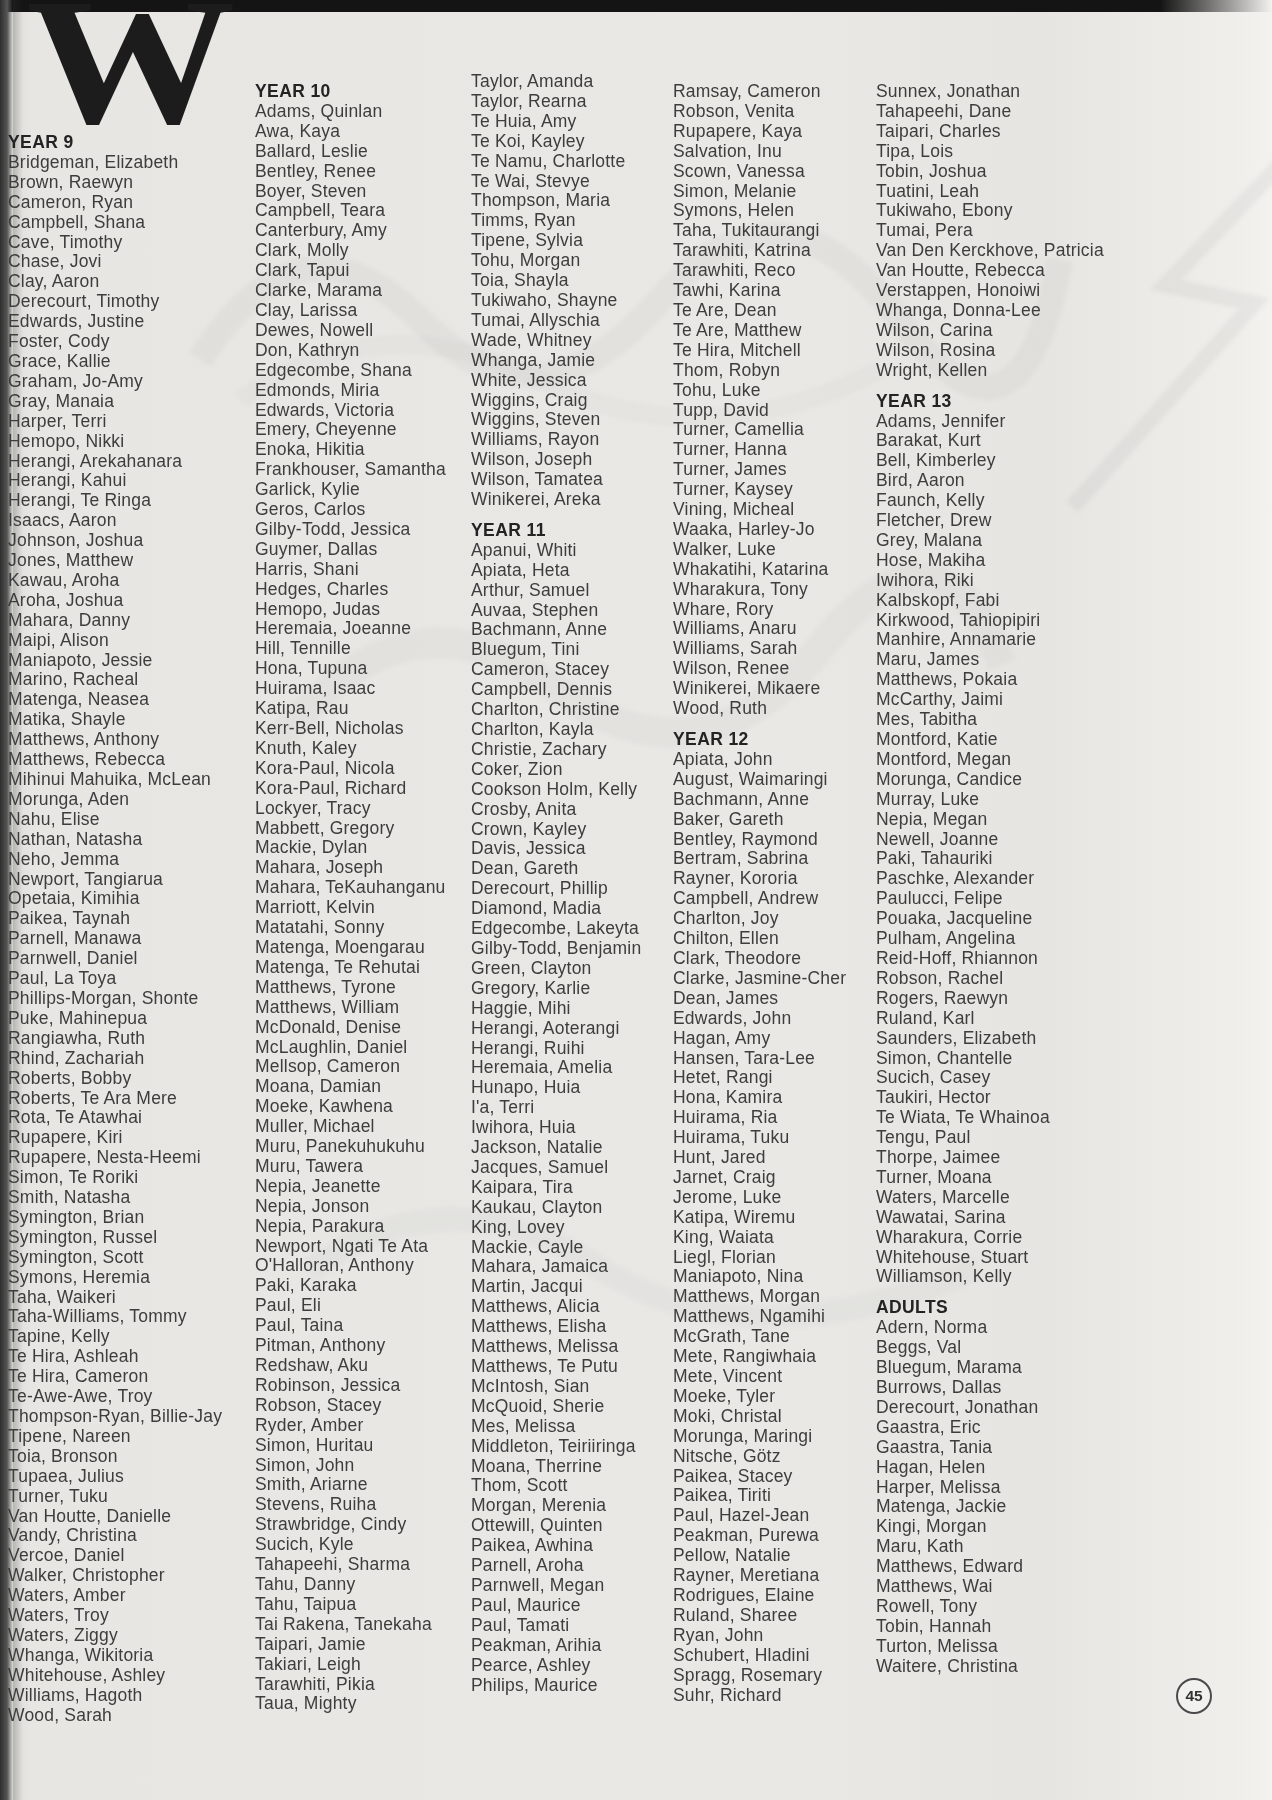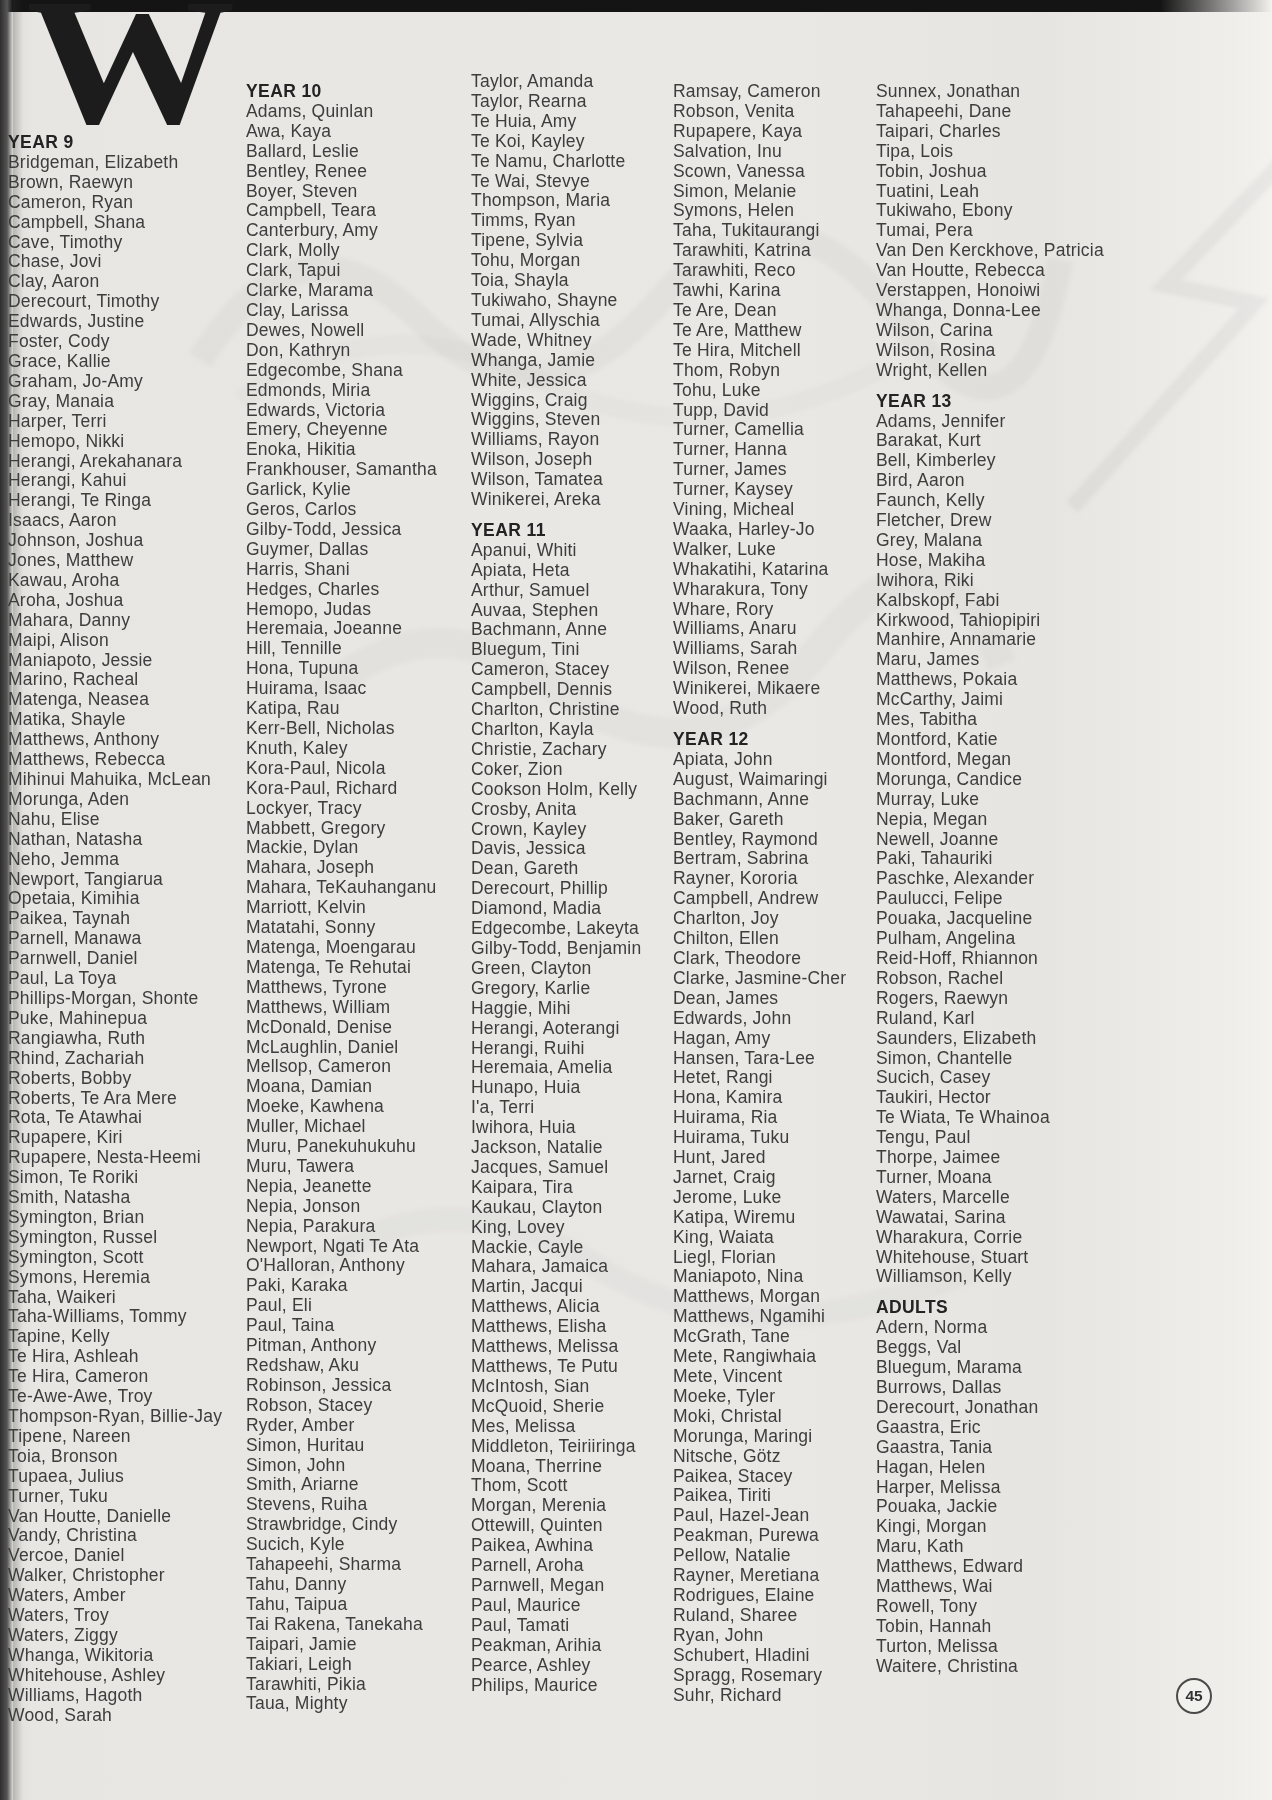--- a/index.html
+++ b/index.html
@@ -31,21 +31,21 @@
   .tag-1 { font-size:43px; letter-spacing:0.5px; }
   .tag-2 { font-size:35px; margin-left:11px; }
   .tag-3 { font-size:27px; margin-left:10px; }
   .tag-4 { font-size:20px; margin-left:8px; letter-spacing:0.5px; }
 
   .col { position:absolute; white-space:nowrap; }
   .name-line { font-size:17.5px; line-height:19.9px; color:#3d3d3d; letter-spacing:0.2px; }
   .year-heading { font-size:17.5px; line-height:19.9px; font-weight:bold; color:#232323; letter-spacing:0.4px; }
   .gap-above { margin-top:11px; }
   .col-1 { left:8px;  top:133px; width:218px; }
-  .col-2 { left:246px; top:82px;  width:214px; }
+  .col-2 { left:255px; top:82px;  width:214px; }
   .col-3 { left:471px; top:72px;  width:212px; }
   .col-4 { left:673px; top:82px;  width:206px; }
   .col-5 { left:876px; top:82px;  width:268px; }
 
   .page-number {
     position:absolute; left:1176px; top:1678px; width:32px; height:32px;
     border:2px solid #4a4a4a; border-radius:50%;
     display:flex; align-items:center; justify-content:center;
     font-size:15.5px; font-weight:bold; color:#333; background:rgba(255,255,255,0.25);
   }
@@ -484,21 +484,21 @@
       <div class="year-heading gap-above">ADULTS</div>
       <div class="name-line">Adern, Norma</div>
       <div class="name-line">Beggs, Val</div>
       <div class="name-line">Bluegum, Marama</div>
       <div class="name-line">Burrows, Dallas</div>
       <div class="name-line">Derecourt, Jonathan</div>
       <div class="name-line">Gaastra, Eric</div>
       <div class="name-line">Gaastra, Tania</div>
       <div class="name-line">Hagan, Helen</div>
       <div class="name-line">Harper, Melissa</div>
-      <div class="name-line">Pouaka, Jackie</div>
+      <div class="name-line">Matenga, Jackie</div>
       <div class="name-line">Kingi, Morgan</div>
       <div class="name-line">Maru, Kath</div>
       <div class="name-line">Matthews, Edward</div>
       <div class="name-line">Matthews, Wai</div>
       <div class="name-line">Rowell, Tony</div>
       <div class="name-line">Tobin, Hannah</div>
       <div class="name-line">Turton, Melissa</div>
       <div class="name-line">Waitere, Christina</div>
     </div>
 

